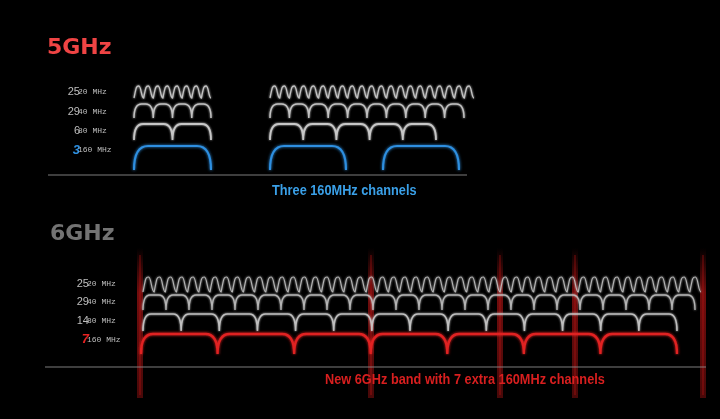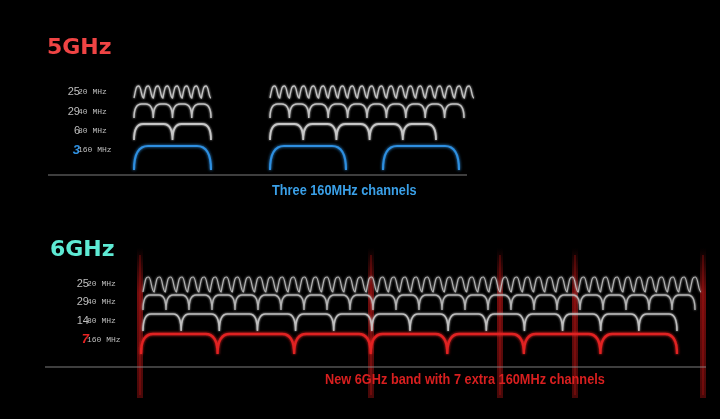--- a/index.html
+++ b/index.html
@@ -1,19 +1,19 @@
 <!DOCTYPE html>
 <html><head>
 <meta charset="utf-8">
 <style>
   html,body{margin:0;padding:0;background:#000;}
   body{width:720px;height:419px;position:relative;overflow:hidden;font-family:"Liberation Sans",sans-serif;}
   .band-title{position:absolute;font-family:"DejaVu Sans",sans-serif;font-weight:bold;font-size:22px;letter-spacing:0px;}
   .t5{left:47px;top:34px;color:#ef4444;}
-  .t6{left:50px;top:236px;color:#5eead4;}
+  .t6{left:50px;top:220px;color:#737373;}
   .row{position:absolute;font-size:9px;color:#bdbdbd;}
   .row .cnt{position:absolute;left:12px;width:20px;text-align:right;font-size:11px;}
   .row .lbl{position:absolute;left:30px;white-space:nowrap;font-size:8px;font-family:Liberation Mono, monospace;}
   .cnt.blue{color:#2d8fe0;font-weight:bold;font-style:italic;font-size:13px;}
   .cnt.red{color:#e52222;font-weight:bold;font-style:italic;font-size:13px;}
   .caption{position:absolute;font-family:"Liberation Sans Narrow","Liberation Sans",sans-serif;font-weight:bold;font-size:15px;transform:scaleX(0.85);transform-origin:left top;white-space:nowrap;}
   .c5{left:272px;top:181px;color:#3aa0e8;}
   .c6{left:325px;top:370px;color:#d81f1f;}
   svg{position:absolute;left:0;top:0;}
 </style>

